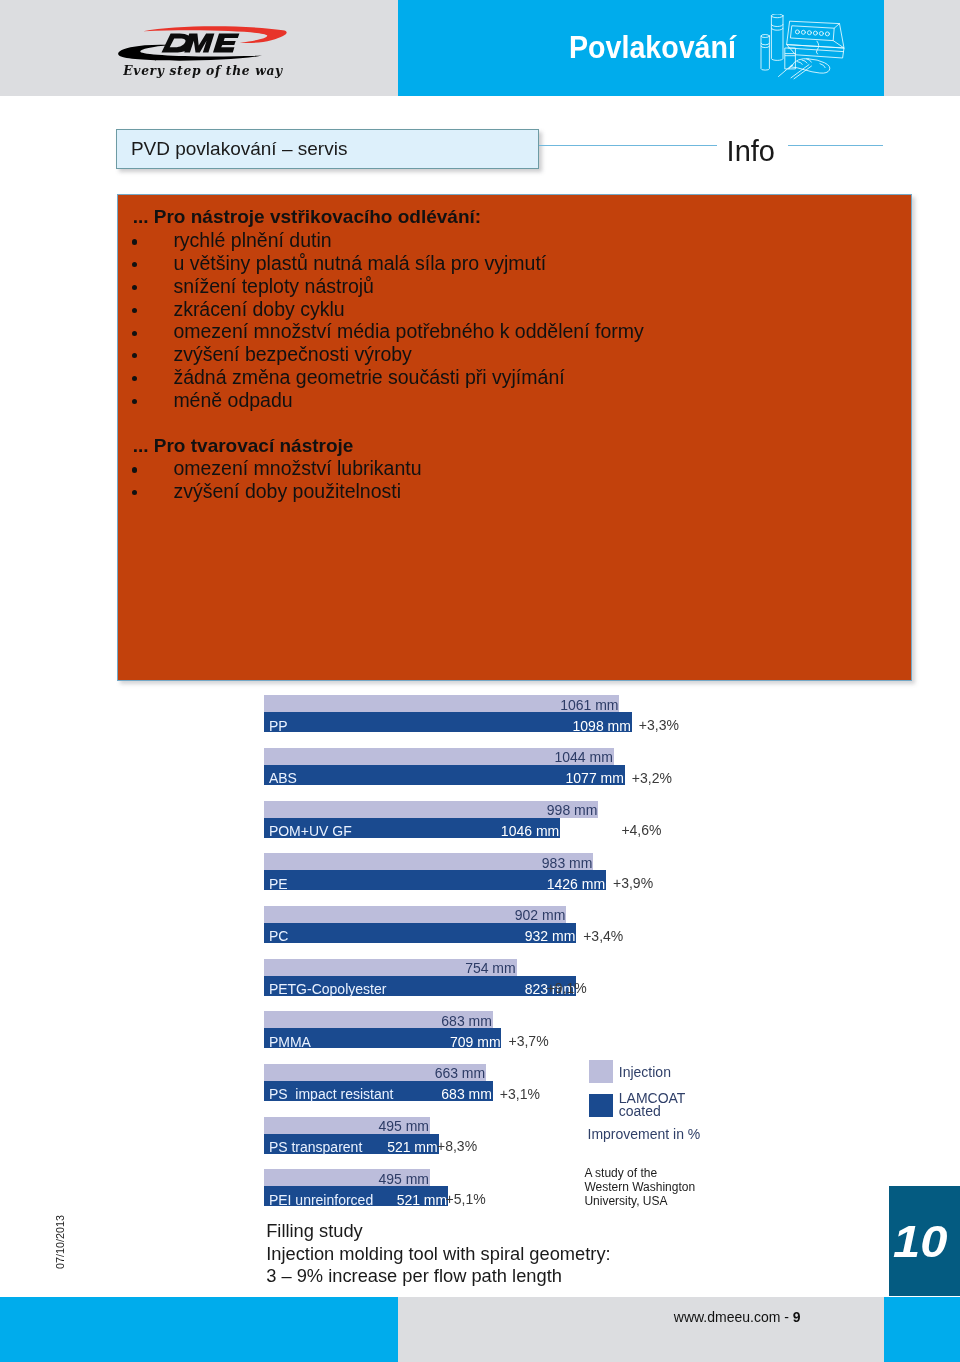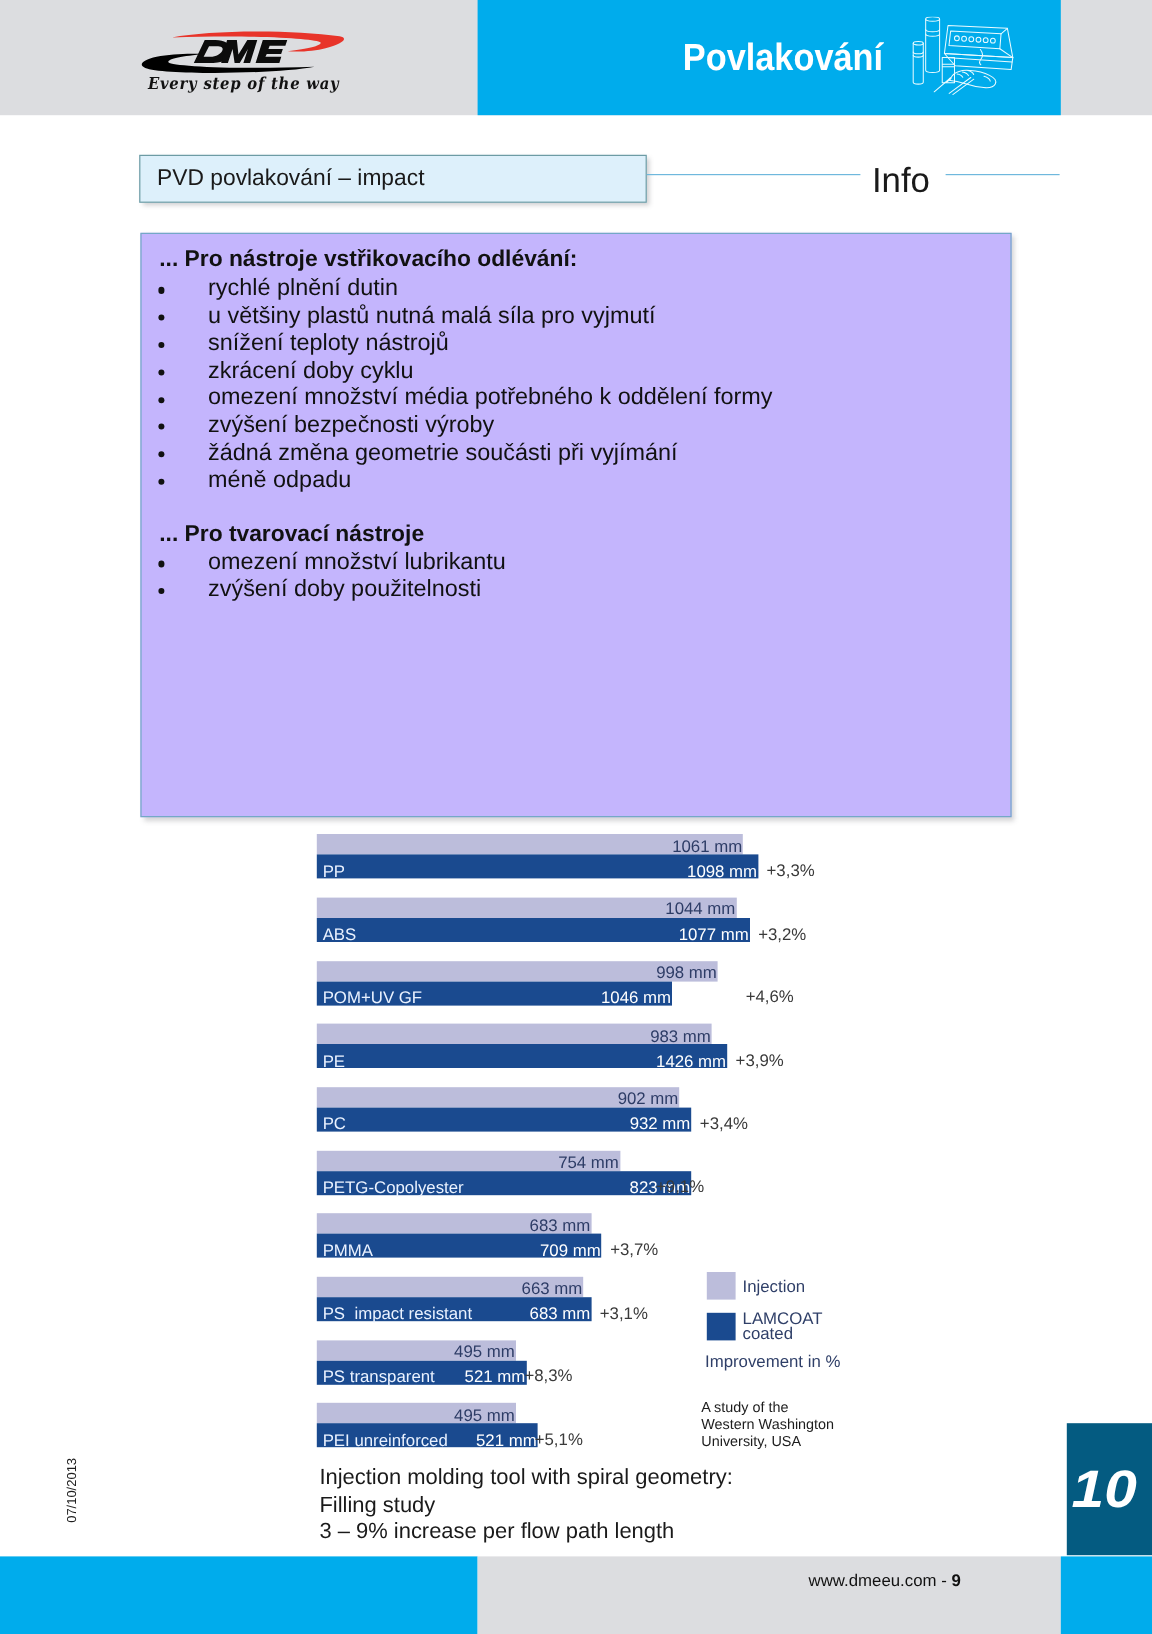--- a/index.html
+++ b/index.html
@@ -12,21 +12,21 @@
   #header-icon{position:absolute;left:760px;top:14px;width:85px;height:66px;}
   #logo{position:absolute;left:115px;top:24px;width:180px;height:47px;}
   #logo-tagline{position:absolute;left:123.3px;top:63.6px;font-family:"DejaVu Serif Condensed","DejaVu Serif",serif;font-style:italic;font-weight:bold;font-size:13.7px;letter-spacing:0.65px;color:#111;line-height:1;white-space:nowrap;}
   
   #title-box{position:absolute;left:116.4px;top:128.6px;width:422.3px;height:40px;background:#ddf0fb;border:1px solid #6d9ba4;box-sizing:border-box;box-shadow:3px 3px 4px rgba(90,90,95,.30);}
   #title-text{position:absolute;left:13.5px;top:9.2px;font-size:19px;line-height:1;color:#1a1a1a;}
   #info-line-left{position:absolute;left:538.7px;top:144.9px;width:178px;height:1px;background:#6fb8dd;}
   #info-line-right{position:absolute;left:788px;top:144.9px;width:95px;height:1px;background:#6fb8dd;}
   #info-text{position:absolute;left:726.6px;top:137.3px;font-size:29px;line-height:1;color:#1a1a1a;}
   
-  #content-box{position:absolute;left:116.7px;top:194px;width:726px;height:486.5px;background:#c4b5fd;border:1px solid #74a8c6;box-sizing:border-box;box-shadow:3px 3px 4px rgba(90,90,95,.26);}
+  #content-box{position:absolute;left:116.7px;top:194px;width:795px;height:486.5px;background:#c2410c;border:1px solid #74a8c6;box-sizing:border-box;box-shadow:3px 3px 4px rgba(90,90,95,.26);}
   #content-inner{position:absolute;left:0px;top:0px;right:0;}
   .sec-head,.bullet-row{line-height:1;}
   .sec-head{position:absolute;left:15px;font-size:19px;font-weight:bold;color:#111;white-space:nowrap;}
   .bullet-row{position:absolute;left:0;font-size:19.5px;color:#111;white-space:nowrap;}
   .bullet-dot{position:absolute;left:14.1px;top:8.2px;width:5.2px;height:5.2px;border-radius:50%;background:#111;font-size:0;line-height:0;}
   .bullet-label{position:absolute;left:55.7px;}
   
   #chart{position:absolute;left:0;top:0;width:960px;height:1362px;}
   .bargroup{position:absolute;left:264px;font-size:14px;line-height:1;}
   .bar{position:relative;box-sizing:border-box;}
@@ -120,21 +120,21 @@
     </g>
     <g>
       <path d="M18.5 62.5 32 51"></path>
       <path d="M31 63.8 49 50.6"></path>
       <path d="M34 64.8 51.5 52"></path>
     </g>
    </g>
   </svg>
 
   <div id="title-box">
-    <div id="title-text">PVD povlakování – impact</div>
+    <div id="title-text">PVD povlakování – servis</div>
   </div>
   <div id="info-line-left"></div>
   <div id="info-text">Info</div>
   <div id="info-line-right"></div>
 
   <div id="content-box">
     <div id="content-inner">
         <div class="sec-head" style="top:12.20px">... Pro nástroje vstřikovacího odlévání:</div>
         <div class="bullet-row" style="top:36.20px">
           <span class="bullet-dot">•</span>
@@ -291,22 +291,22 @@
           <span class="leg-lbl" style="top:-1.8px">LAMCOAT<br>coated</span>
         </div>
         <div class="leg-note">Improvement in %</div>
       </div>
       <div class="source">
         <div>A study of the</div>
         <div>Western Washington</div>
         <div>University, USA</div>
       </div>
       <div class="caption">
+        <div>Filling study</div>
         <div>Injection molding tool with spiral geometry:</div>
-        <div>Filling study</div>
         <div>3 – 9% increase per flow path length</div>
       </div>
     </div>
 
   <div id="pagenum-box"></div>
   <div id="pagenum">10</div>
   <div id="footer-blue-left"></div>
   <div id="footer-gray"></div>
   <div id="footer-blue-right"></div>
   <div id="footer-url"><span>www.dmeeu.com - </span><b>9</b></div>

